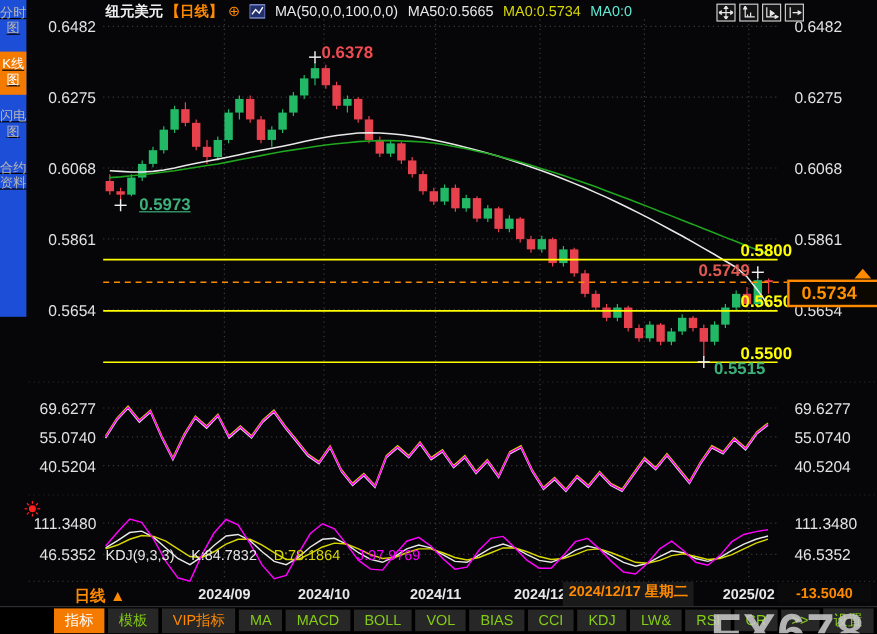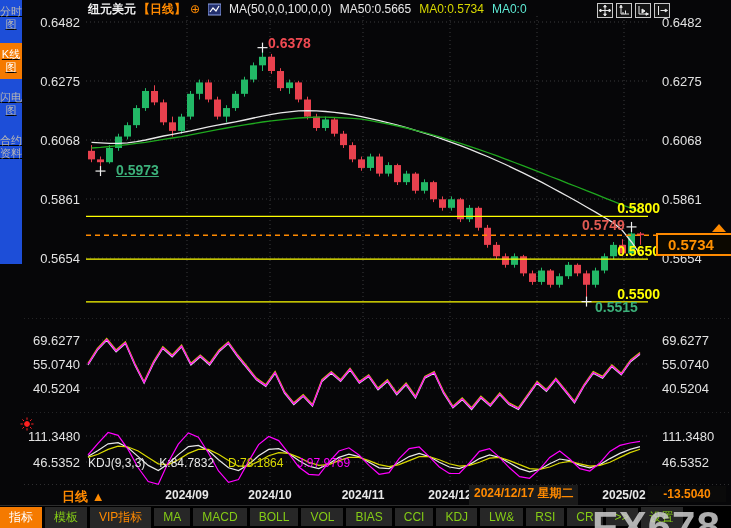--- a/index.html
+++ b/index.html
@@ -45,21 +45,21 @@
               font-size:12px;font-weight:bold;line-height:16px;text-align:center;z-index:5;}
   #watermark{left:592px;top:459px;font-size:42px;font-weight:bold;letter-spacing:1px;
              color:rgba(205,205,205,0.85);z-index:6;pointer-events:none;margin-top:44px;}
   
   .panel-hd{position:absolute;display:flex;gap:14px;font-size:12px;color:#e8e8e8;
             white-space:nowrap;z-index:2;}
   .lg-y{color:#d8d800;} .lg-m{color:#ff00ff;}
   
   #period-btn{left:62px;top:488px;color:#ff8a00;font-size:13px;font-weight:bold;z-index:3;cursor:pointer;}
   #toolbar{left:0;top:505px;width:731px;height:23px;background:#000;border-top:1px solid #2e2e2e;
-           display:flex;align-items:center;box-sizing:border-box;gap:3px;z-index:4;}
+           display:flex;align-items:center;padding-left:45px;box-sizing:border-box;gap:3px;z-index:4;}
   .tb-btn{background:#272727;color:#84cc16;font-size:12px;padding:2px 9px;cursor:pointer;
           white-space:nowrap;}
   .tb-btn.active{background:#f57a00;color:#fff;}
   .tb-btn.accent{color:#ff8a00;}
 </style>
 </head>
 <body>
 
 <div id="app">
 

